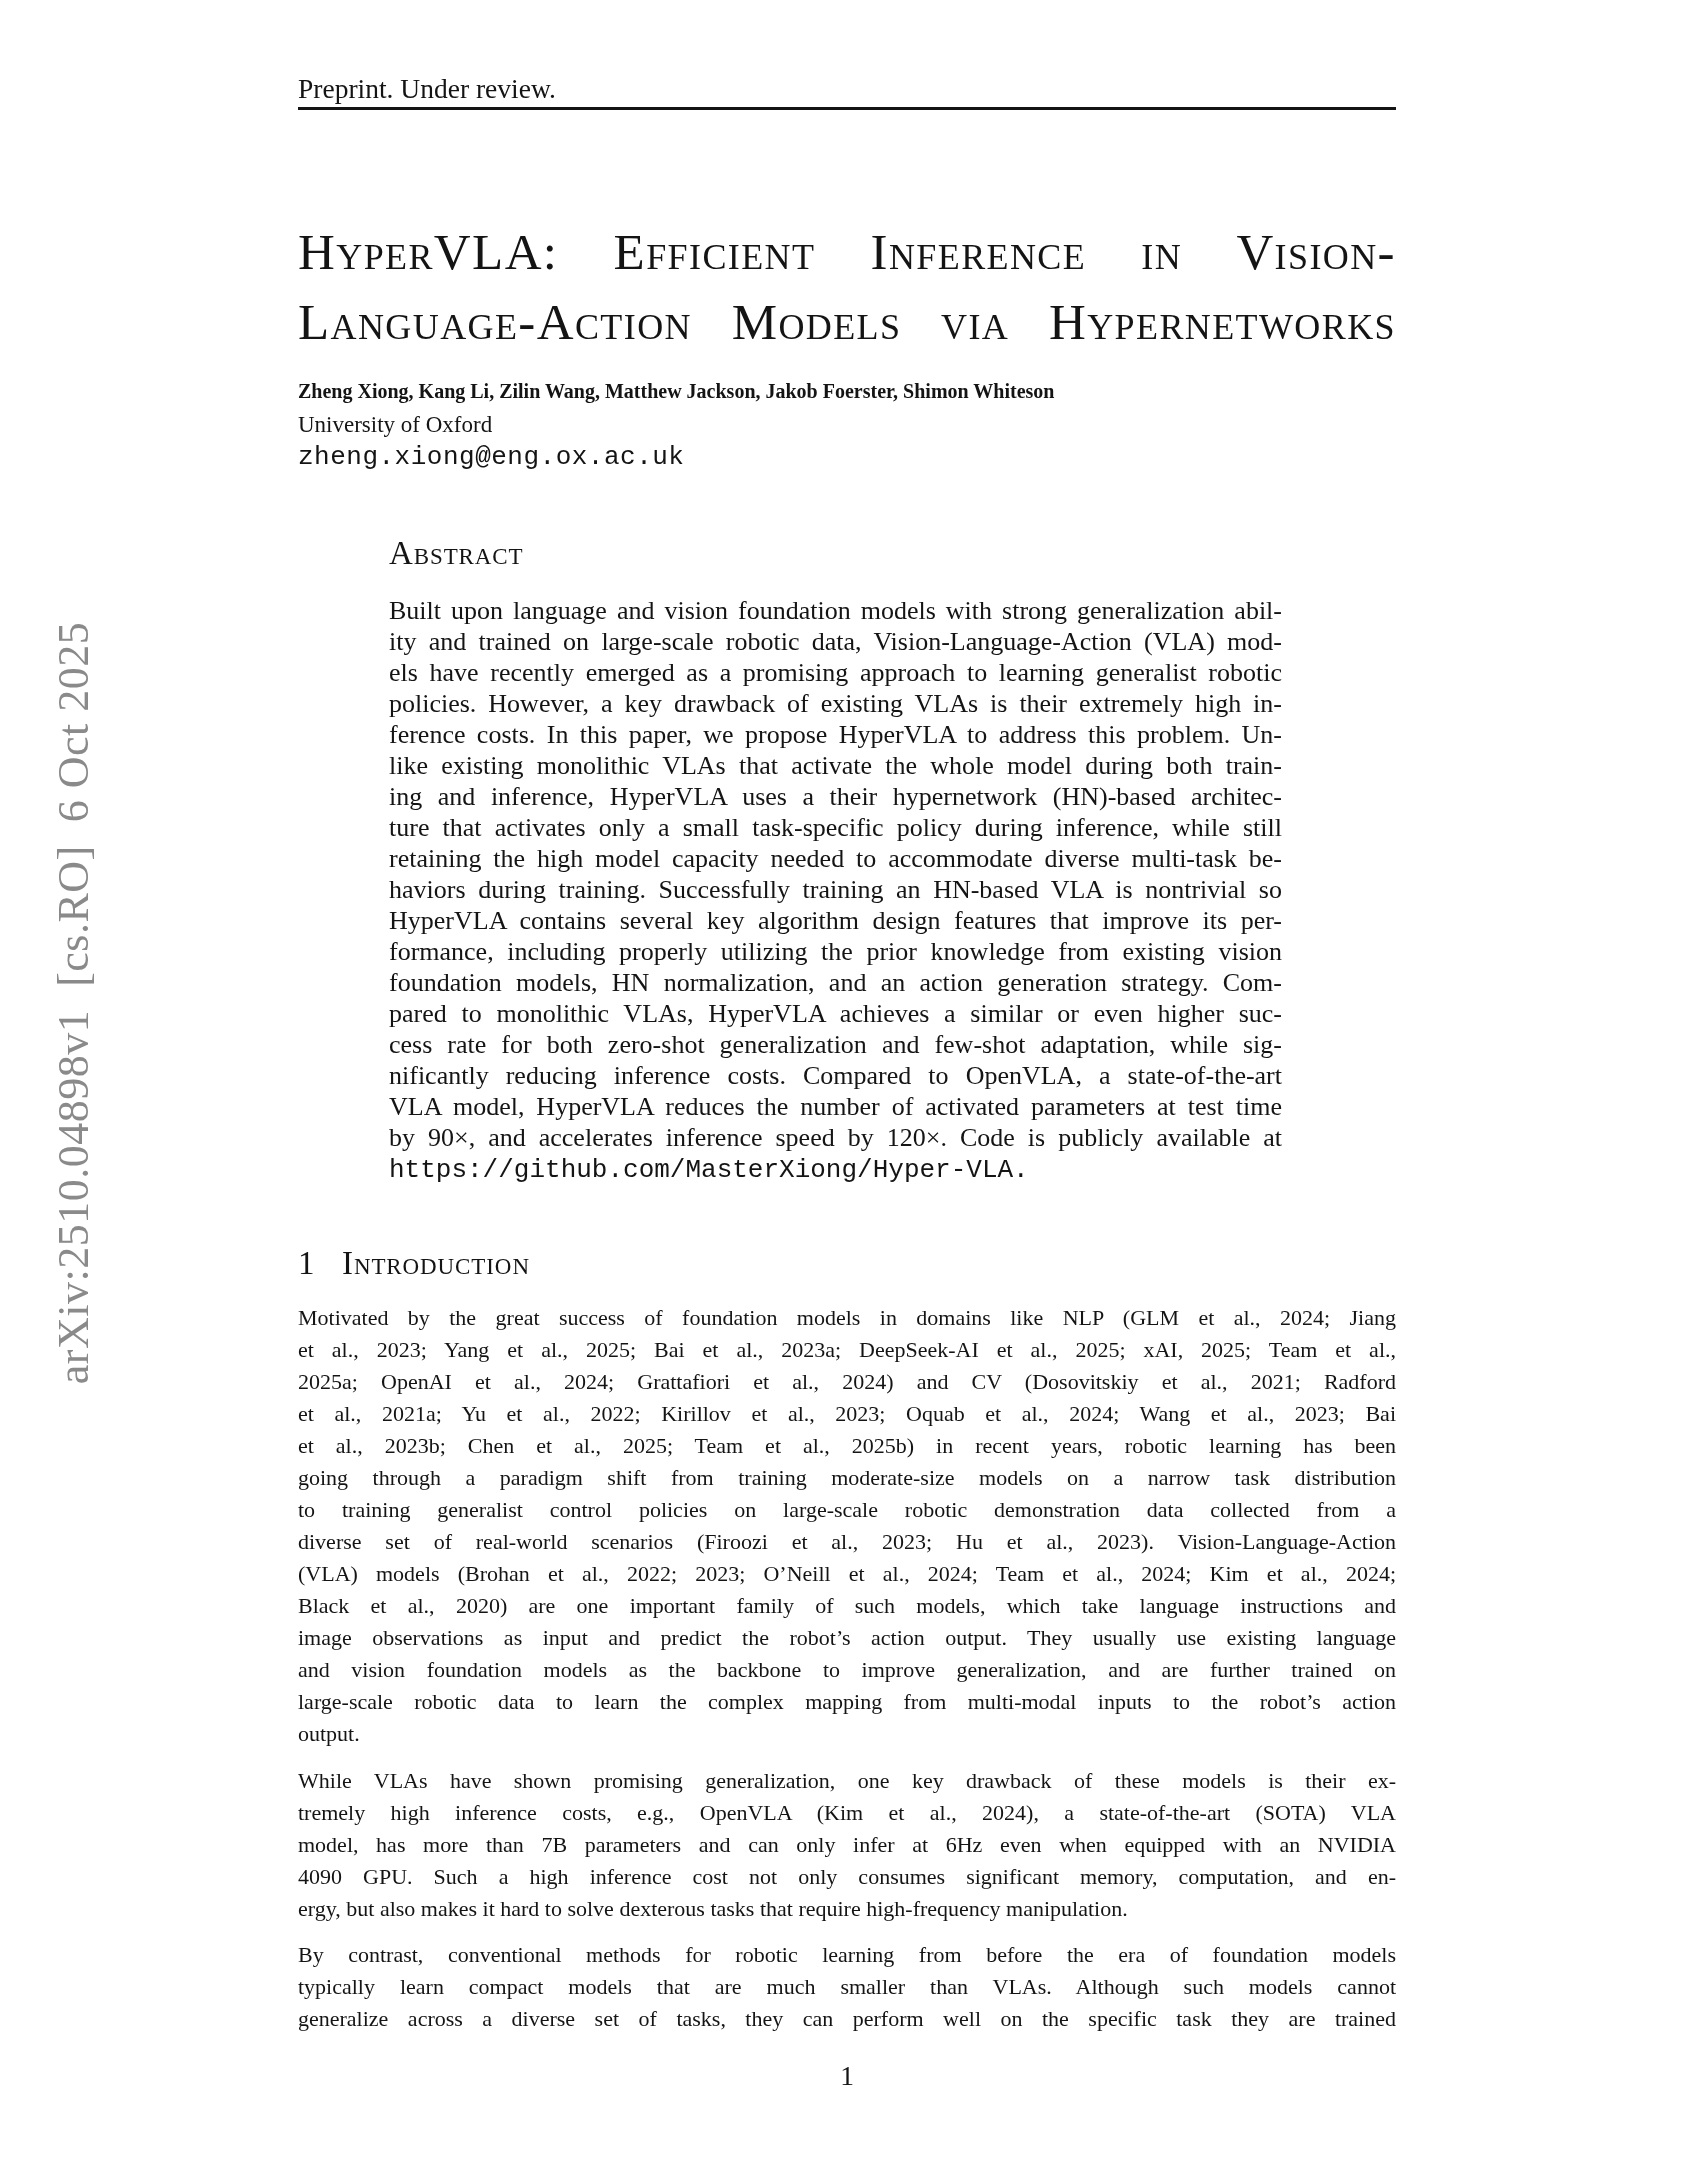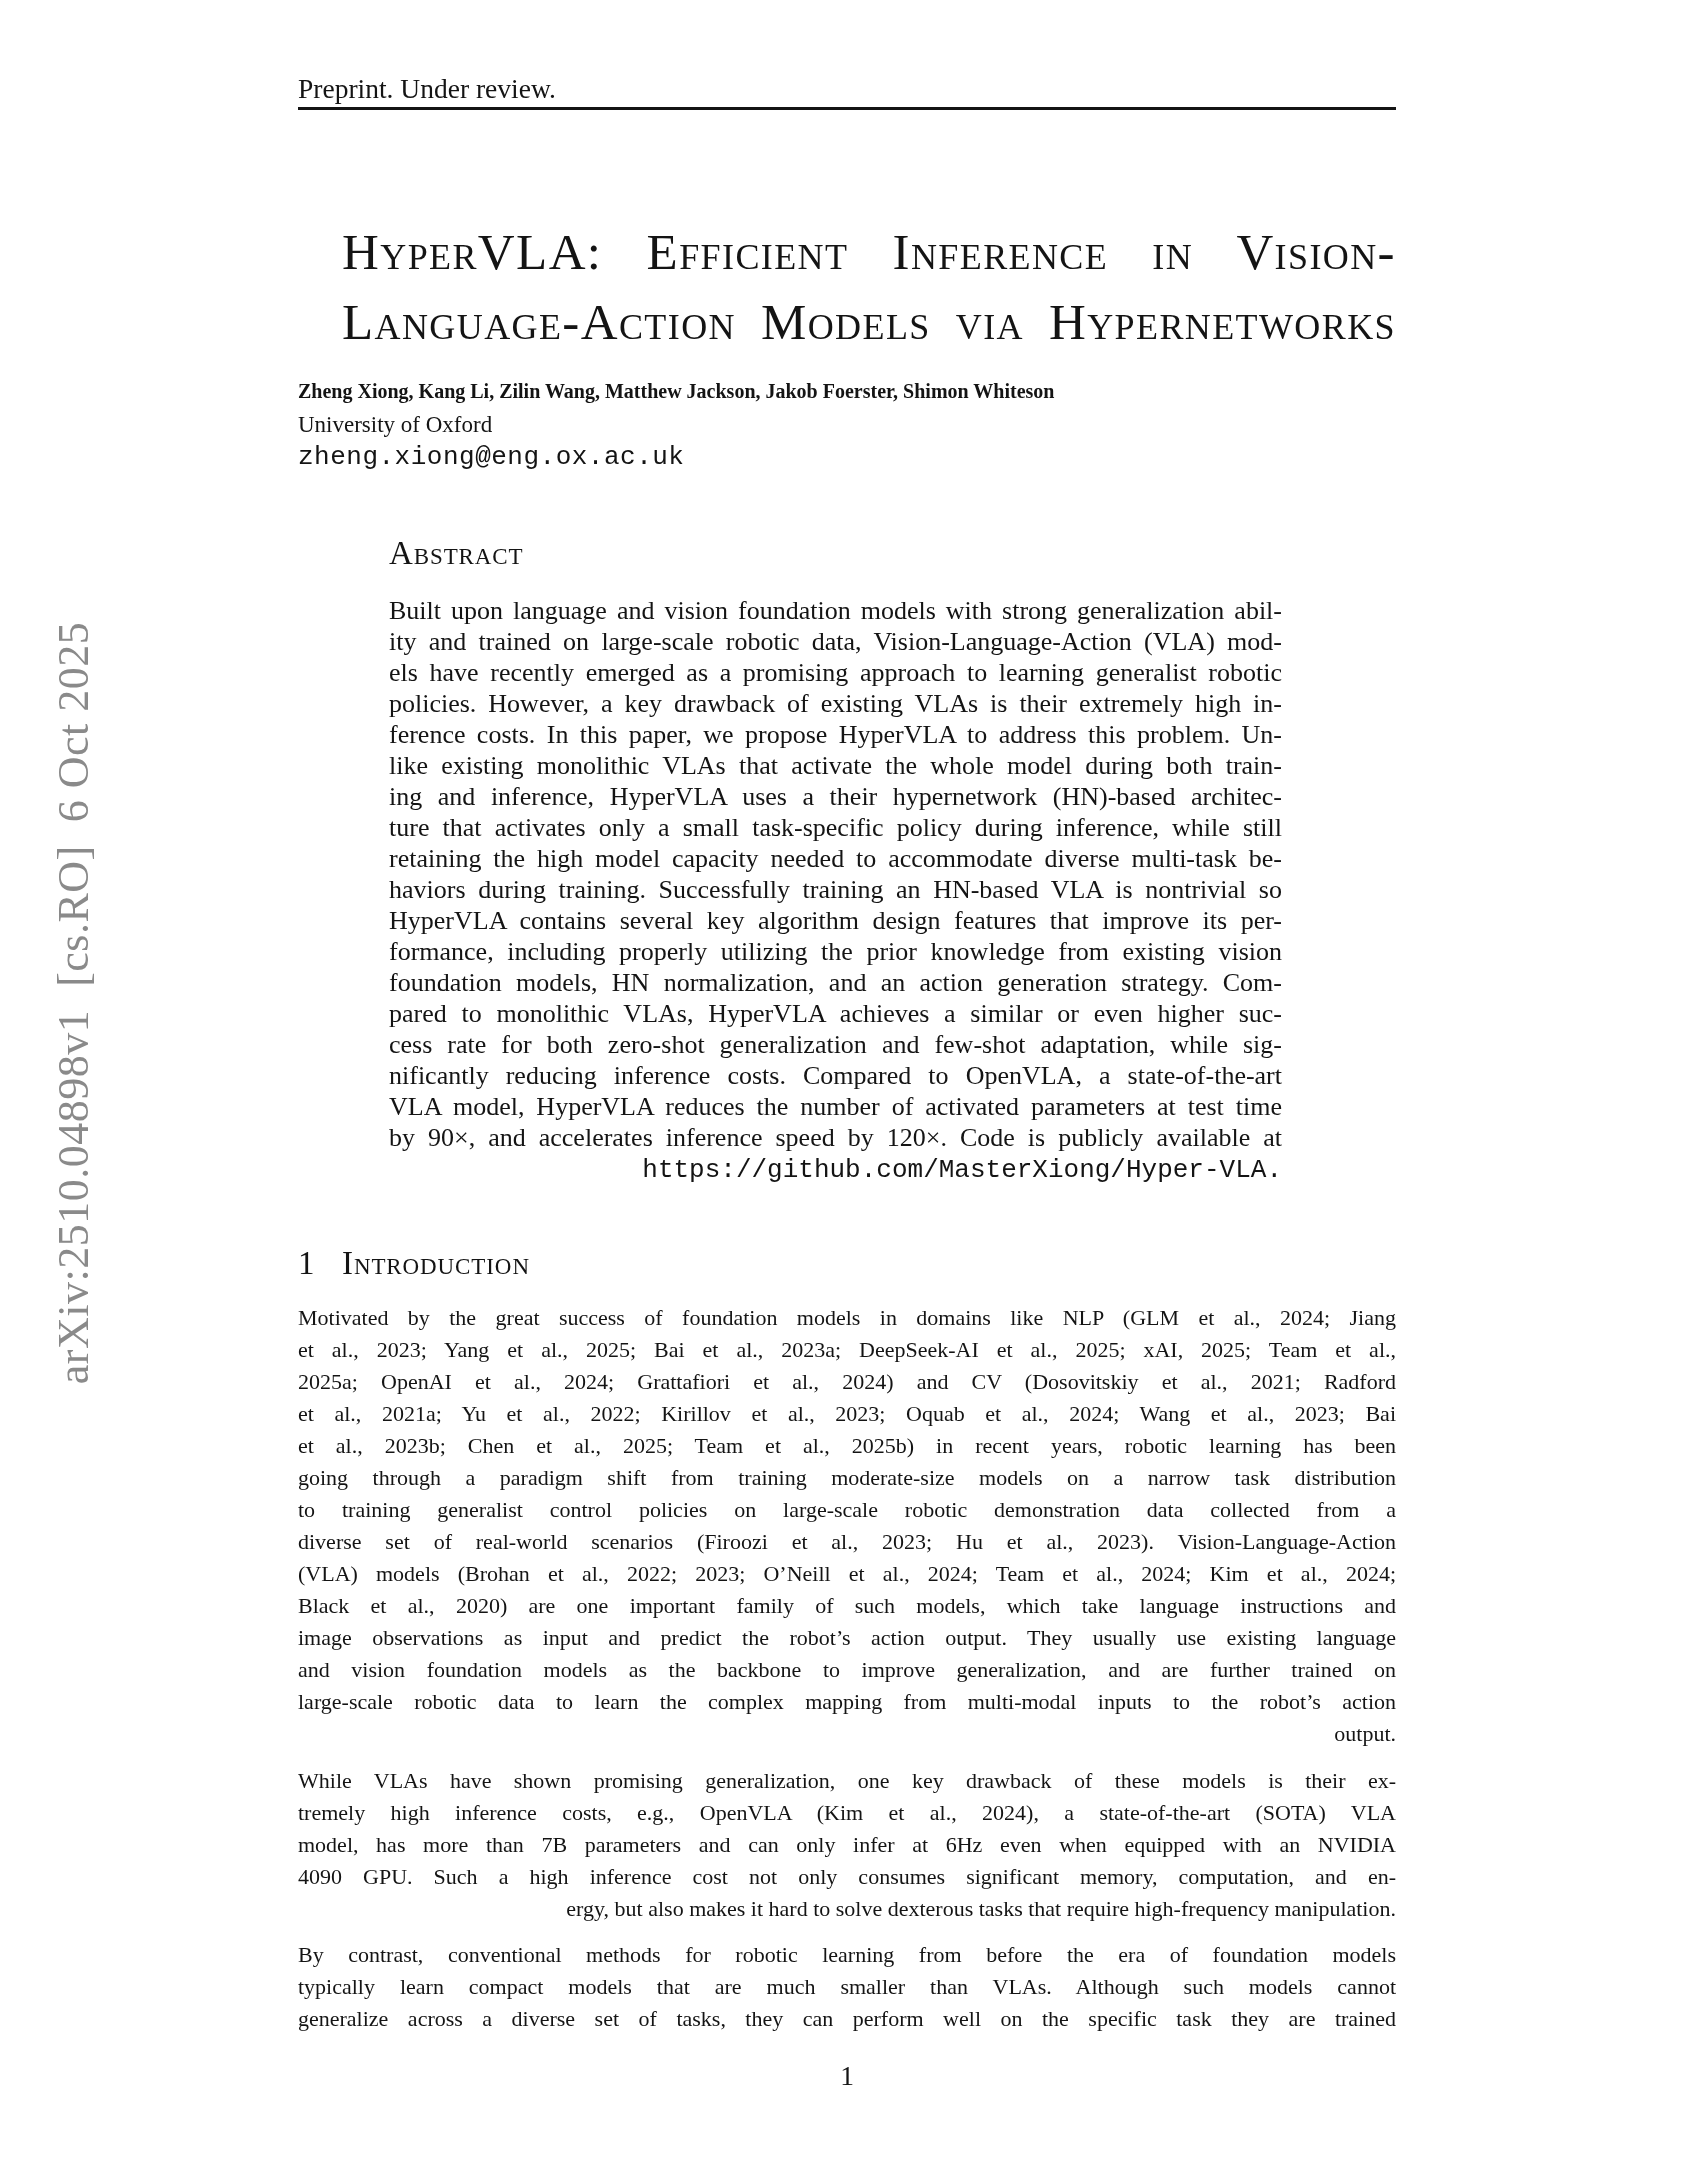--- a/index.html
+++ b/index.html
@@ -30,21 +30,21 @@
     position:absolute; left:298px; top:107px;
     width:1098px; height:2.8px; background:#141414;
   }
 
   .title {
     position:absolute; left:298px; top:217px;
     width:1098px; margin:0; font-weight:normal;
     font-variant:small-caps;
     font-size:51px; line-height:70px; letter-spacing:1.4px;
   }
-  .title .tl { display:block;margin-left:44px; }
+  .title .tl { display:block; }
 
   .jl { text-align:justify; text-align-last:justify; }
 
   .authors-block { position:absolute; left:298px; top:375px; width:1098px; }
   .authors  { font-size:20px; font-weight:bold; line-height:33px; }
   .affil    { font-size:23px; line-height:33px; }
   .email    { font-size:26px; line-height:33px; letter-spacing:0.5px; }
 
   .abs-head {
     position:absolute; left:389px; top:535px; width:893px;
@@ -63,21 +63,21 @@
     margin:0; font-weight:normal; font-size:33px;
   }
   .sec-num { display:inline-block; margin-right:27.5px; font-variant:normal; }
   .sec-title { font-variant:small-caps; letter-spacing:0.9px; }
 
   .intro-body {
     position:absolute; left:298px; top:1302px; width:1098px;
     font-size:22px; line-height:32px;
   }
   .para { margin:0 0 14.7px 0; }
-  .ln { text-align:right; }
+  .ln { text-align:left; }
   .ln.jl { text-align:justify; text-align-last:justify; }
 
   .page-number {
     position:absolute; left:298px; top:2060px; width:1098px;
     text-align:center; font-size:27.5px;
   }
 </style>
 </head>
 <body>
 

